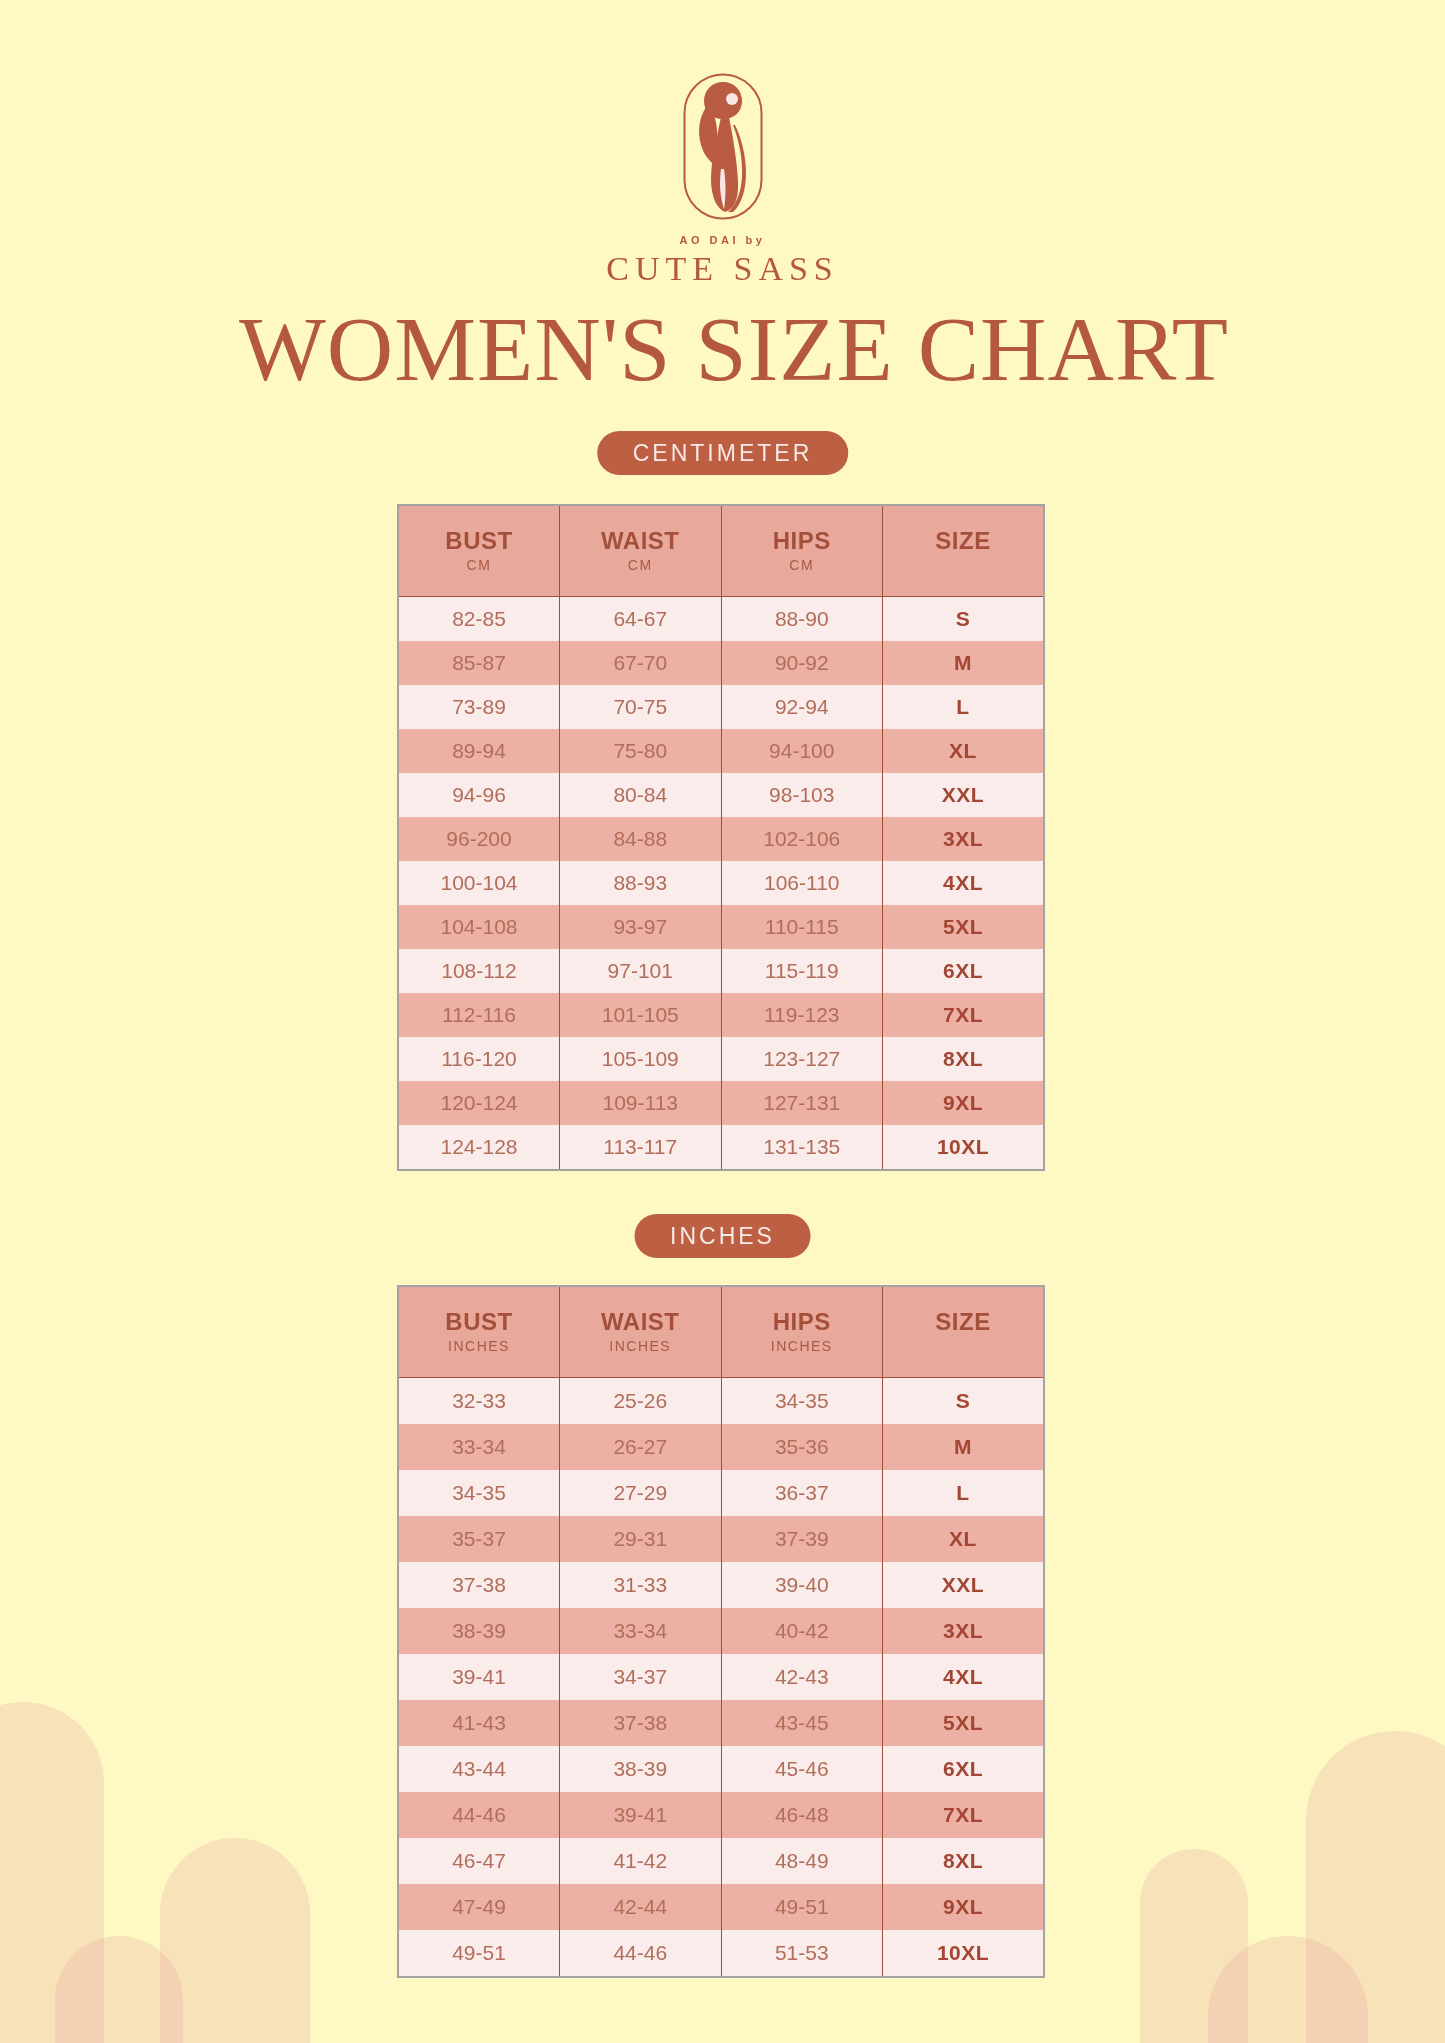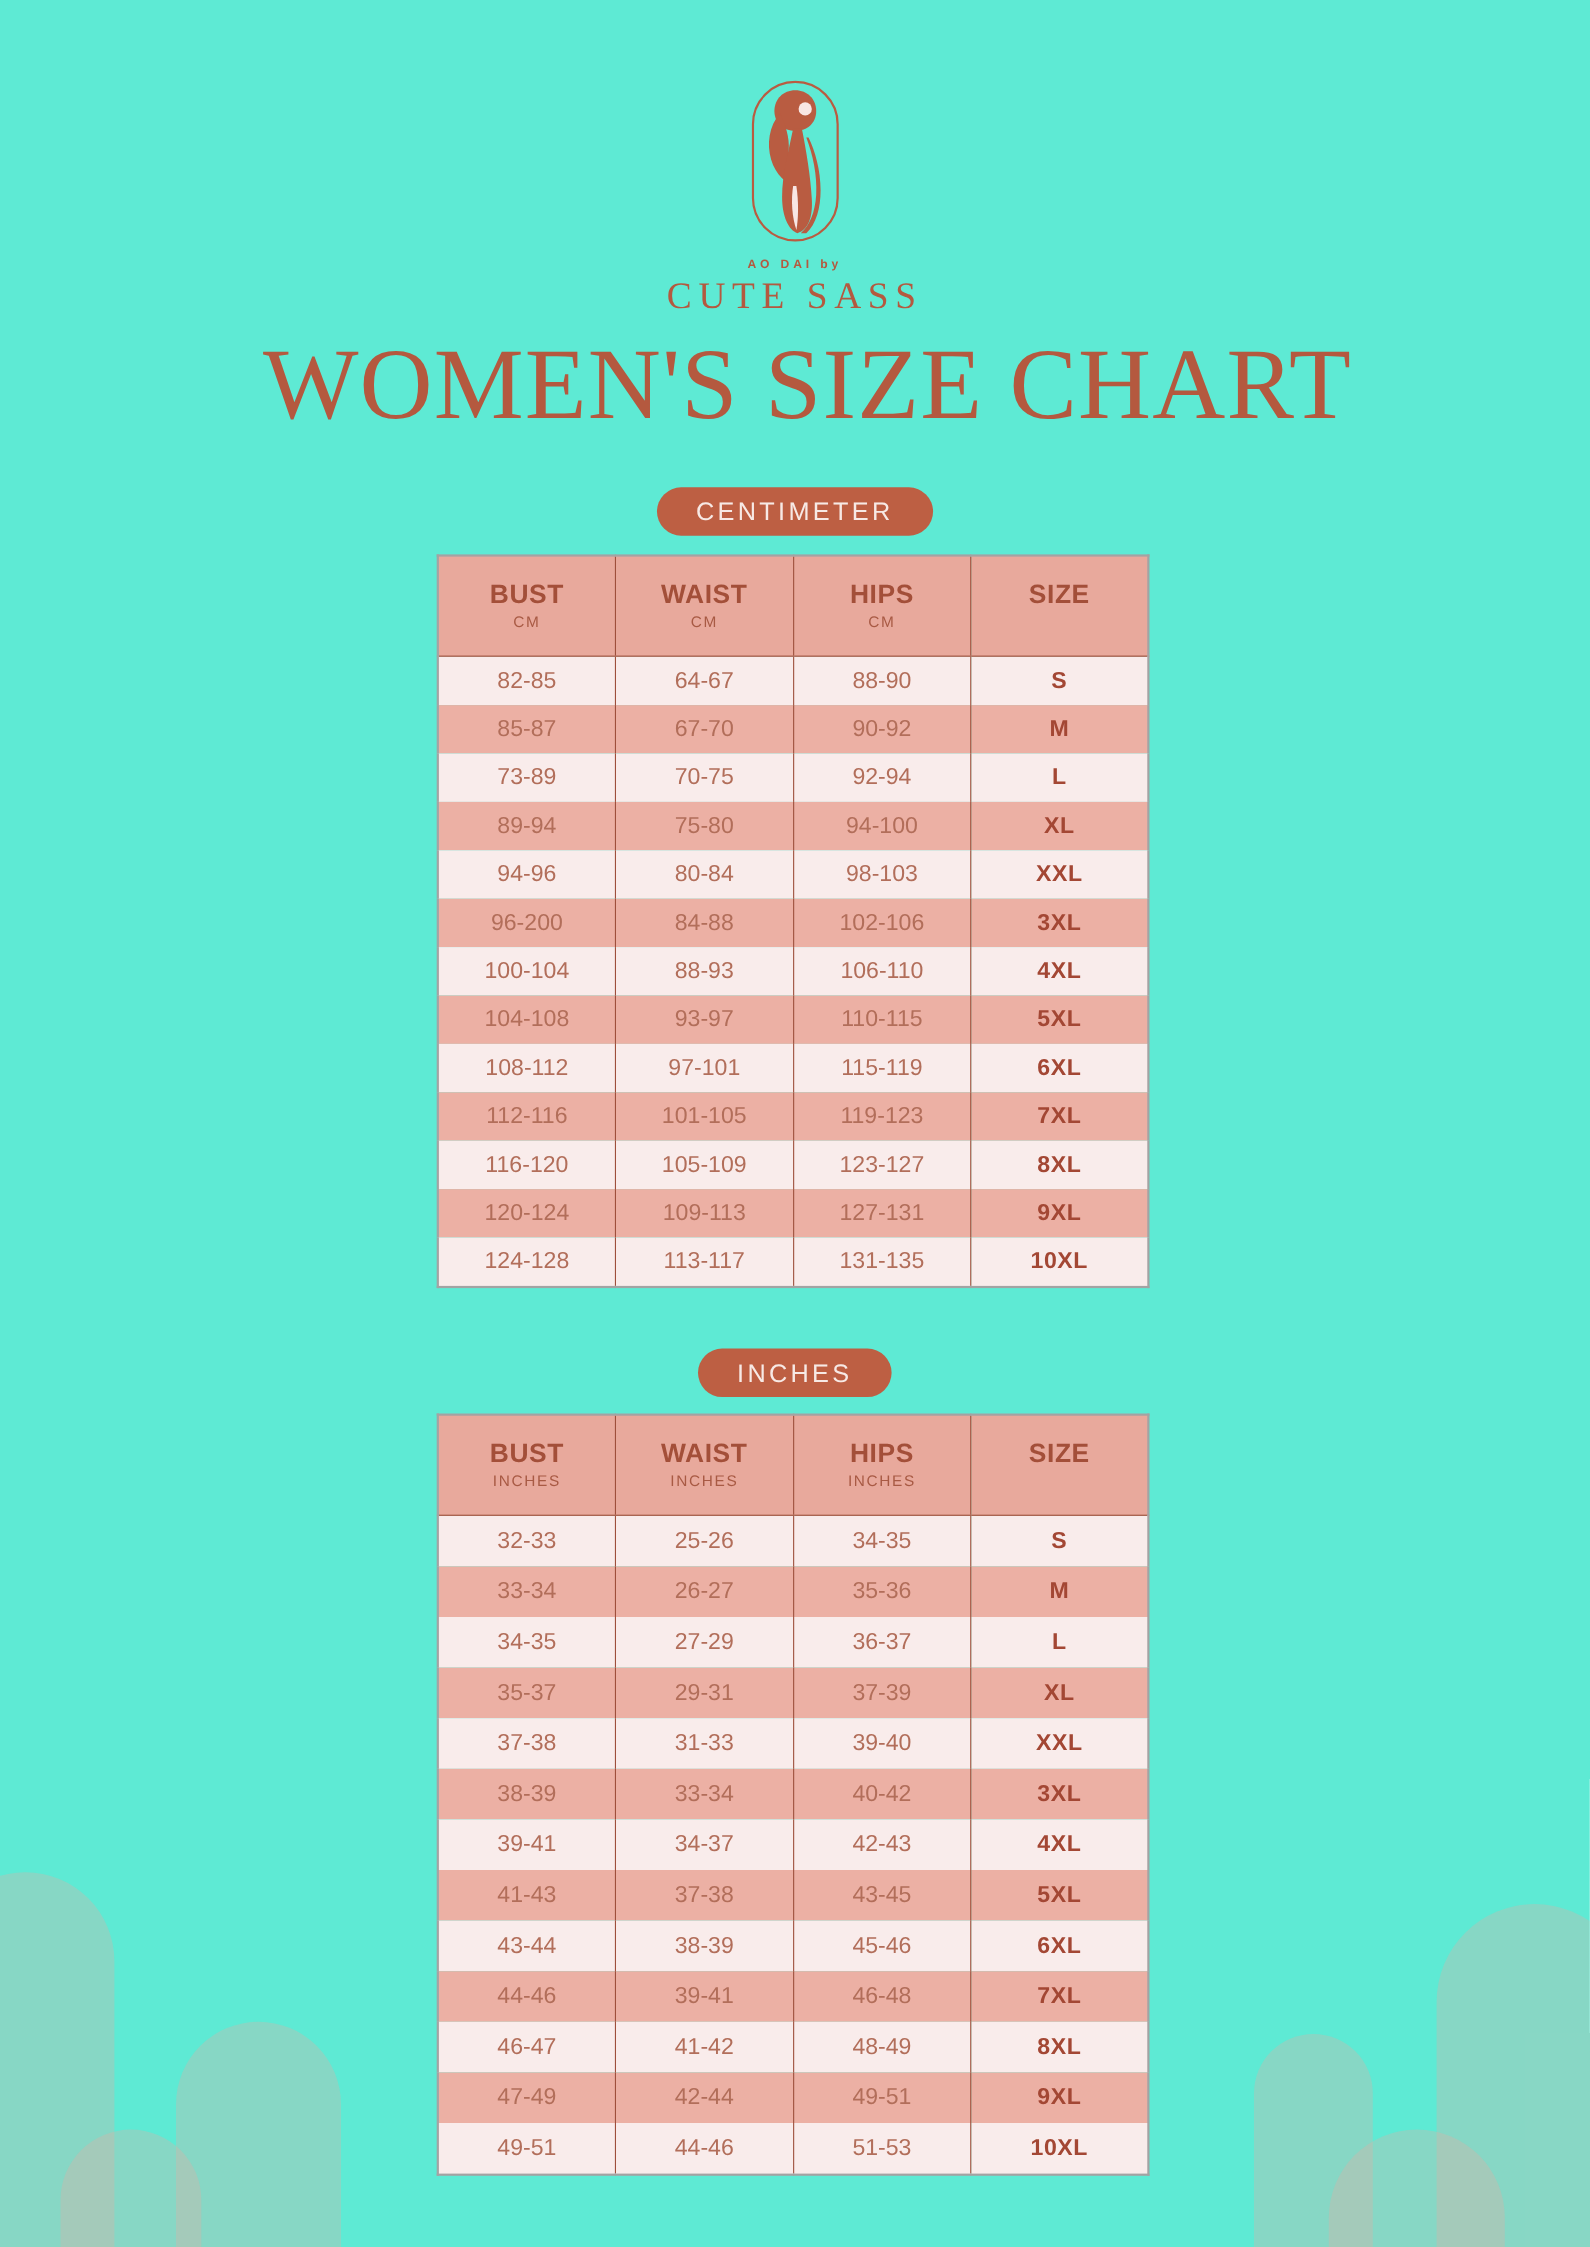--- a/index.html
+++ b/index.html
@@ -1,21 +1,21 @@
 <!DOCTYPE html>
 <html><head>
 <meta charset="utf-8">
 <style>
   html, body { margin: 0; padding: 0; }
   body { font-family: "Liberation Sans", sans-serif; }
   #page {
     position: relative;
     width: 1445px;
     height: 2043px;
-    background: #5eead4;
+    background: #fef9c3;
     overflow: hidden;
   }
 
   
   .arch {
     position: absolute;
     background: rgba(233, 172, 163, 0.30);
     border-radius: 999px 999px 0 0;
   }
   .bl1 { left: -58px;  top: 1702px; width: 162px; height: 341px; }
@@ -67,21 +67,20 @@
     display: inline-flex;
     align-items: center;
     padding: 0 36px;
     border-radius: 24px;
     background: #bd5f43;
     color: #f7e9e5;
     font-size: 23px;
     font-weight: 500;
     letter-spacing: 3px;
     white-space: nowrap;
-    margin-top: 12px;
   }
   .badge-cm { top: 431px; }
   .badge-in { top: 1214px; }
 
   table.size-table {
     position: absolute;
     left: 397px;
     width: 648px;
     border-collapse: collapse;
     table-layout: fixed;

